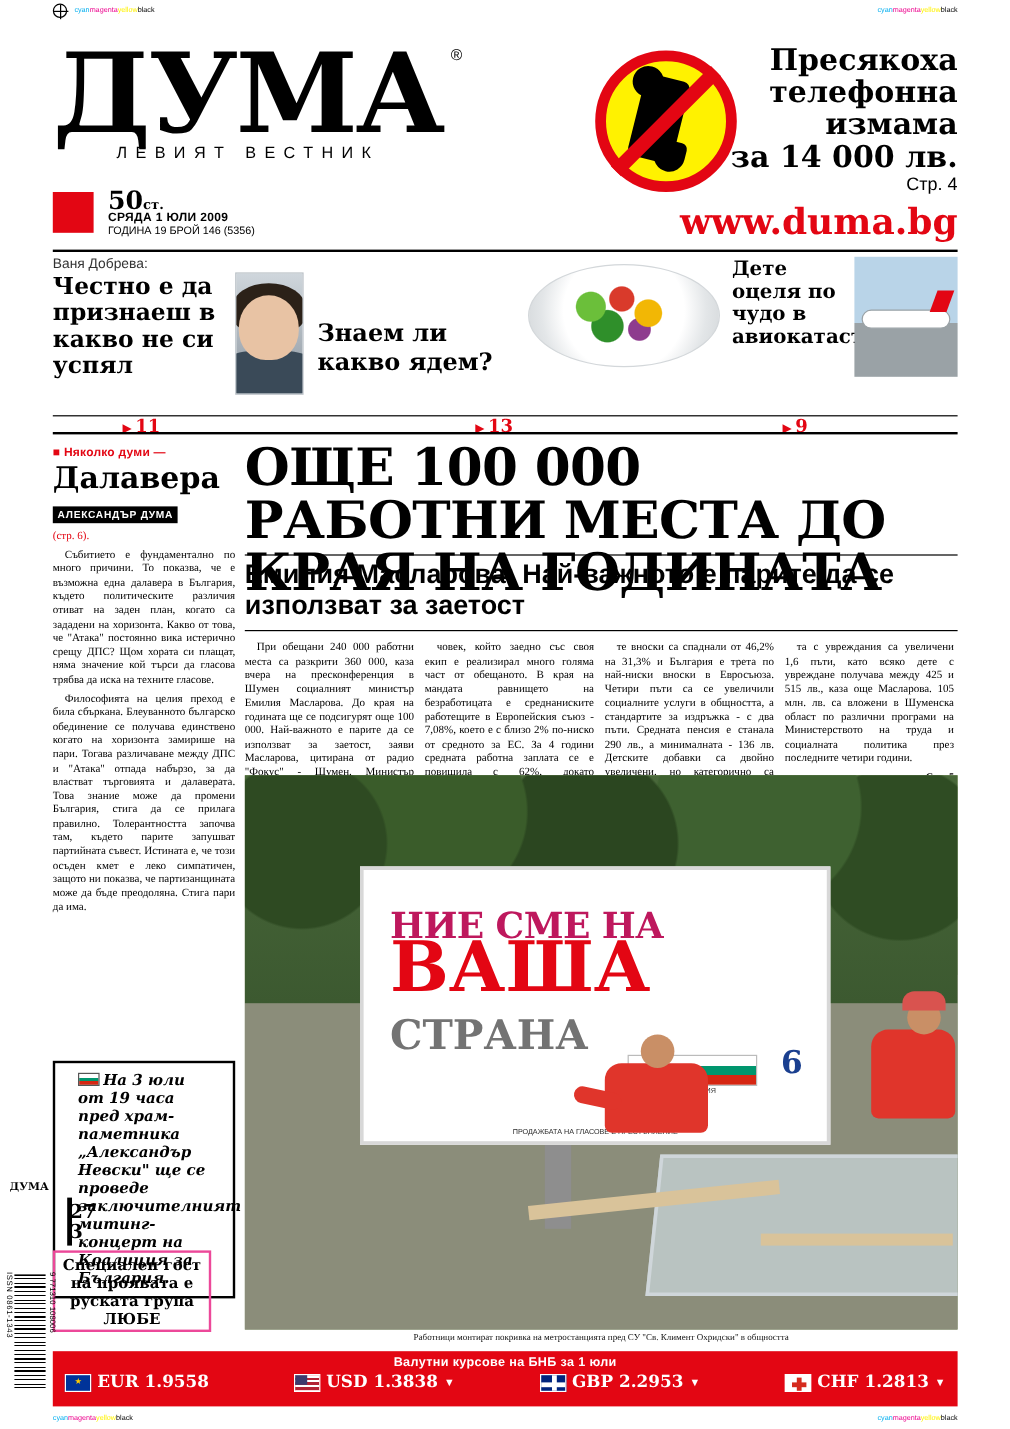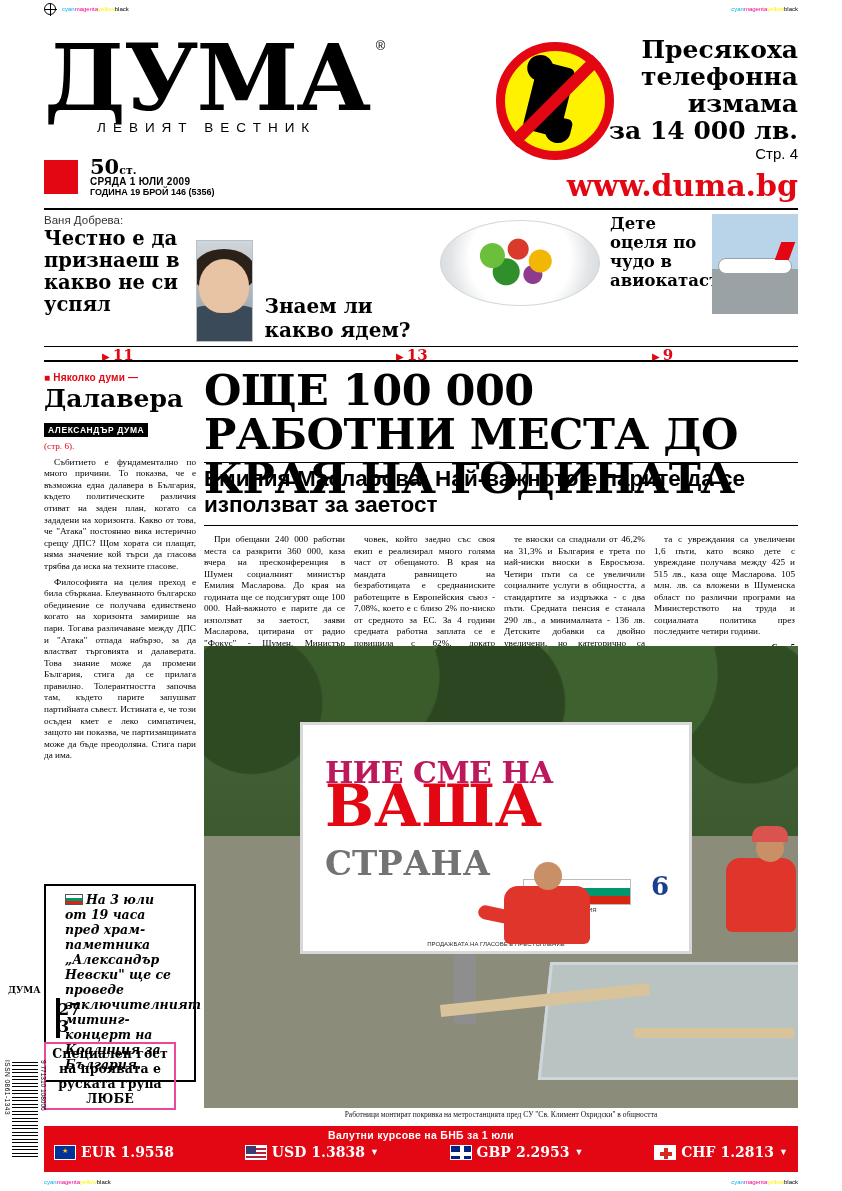--- a/index.html
+++ b/index.html
@@ -57,34 +57,34 @@
   .head-promo .l { font-family:"DejaVu Serif", serif; font-weight:bold; font-size:25px; line-height:27px; color:#000; }
   .head-promo .pg { font-size:15px; margin-top:1px; }
   .site { position:absolute; right:0; top:142px; color:#E30613; font-family:"DejaVu Serif",serif; font-weight:bold; font-size:30px;}
 
   
   .datebar { position:absolute; left:44px; top:156px; width:360px; height:42px; }
   .datebar .redbox { position:absolute; left:0; top:4px; width:34px; height:34px; background:#E30613; }
   .datebar .price { position:absolute; left:46px; top:-2px; font-family:"DejaVu Serif",serif; font-weight:bold; font-size:21px; }
   .datebar .price small { font-size:11px; font-weight:bold; }
   .datebar .d1 { position:absolute; left:46px; top:20px; font-size:10px; font-weight:bold; letter-spacing:.3px;}
-  .datebar .d2 { position:absolute; left:46px; top:31px; font-size:9px; font-weight:bold; }
+  .datebar .d2 { position:absolute; left:46px; top:31px; font-size:9px; font-weight:normal; }
 
   .rule { position:absolute; background:#000; }
   .rule-top { left:44px; top:208px; width:754px; height:2px; }
   .rule-mid { left:44px; top:346px; width:754px; height:1px; }
   .rule-mid2 { left:44px; top:360px; width:754px; height:2px; }
 
   
   .teasers { position:absolute; left:44px; top:214px; width:754px; height:128px; display:flex; }
   .t-col { position:relative; }
   .t1 { width:152px; }
   .t1 .kicker { font-size:11.5px; color:#333; margin-bottom:2px;}
   .t1 .lead { font-family:"DejaVu Serif",serif; font-weight:bold; font-size:19.5px; line-height:22px; }
-  .t2 { width:238px; display:flex; align-items:flex-end; }
+  .t2 { width:238px; display:flex; align-items:center; }
   .photo-box { width:86px; height:102px; background:linear-gradient(#cfd6dc,#8d97a0); overflow:hidden; position:relative; border:1px solid #b9c0c6; }
   .face { position:absolute; left:50%; top:18px; transform:translateX(-50%); width:50px; height:54px; background:#e8c3a4; border-radius:50% 50% 45% 45%; }
   .hair { position:absolute; left:50%; top:8px; transform:translateX(-50%); width:62px; height:42px; background:#2b2118; border-radius:50% 50% 38% 38%; }
   .body-s { position:absolute; left:50%; bottom:0; transform:translateX(-50%); width:84px; height:36px; background:#3a4a58; border-radius:40% 40% 0 0;}
   .t2 .txt { font-family:"DejaVu Serif",serif; font-weight:bold; font-size:20px; line-height:24px; margin-left:12px; margin-top:22px;}
   .t3 { width:176px; position:relative; }
   .plate { position:absolute; left:6px; top:6px; width:160px; height:86px; border-radius:50%; background:radial-gradient(circle at 50% 45%, #ffffff 55%, #e3e6e8 75%, #cfd3d6 100%); border:1px solid #d3d7da;}
   .salad { position:absolute; left:40px; top:20px; width:92px; height:54px; background:
       radial-gradient(circle at 20% 40%, #6bbf3a 0 12px, transparent 13px),
       radial-gradient(circle at 48% 28%, #d93a2b 0 10px, transparent 11px),

